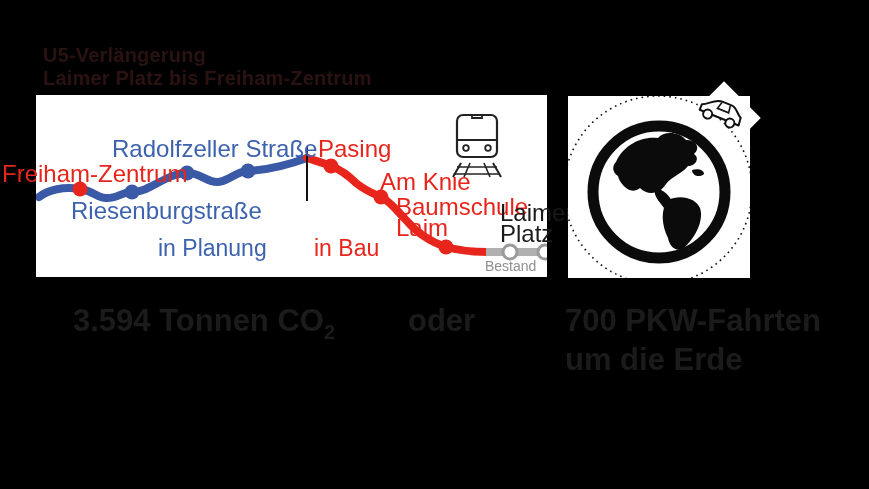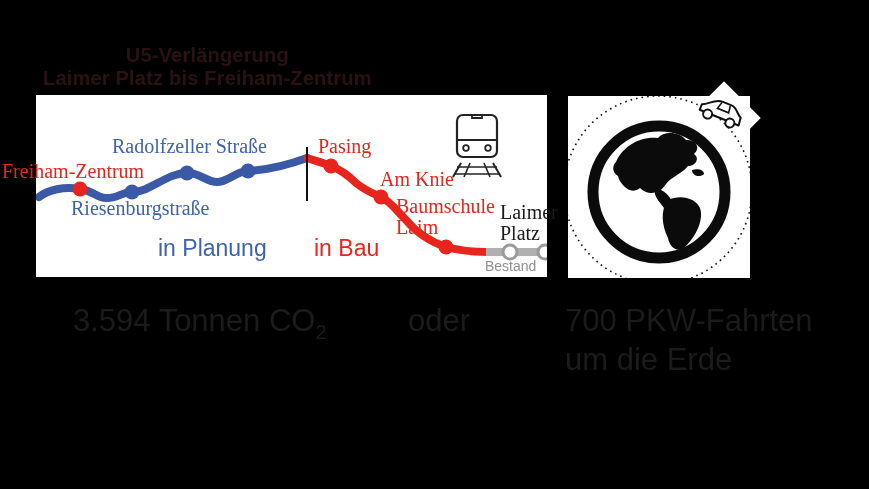--- a/index.html
+++ b/index.html
@@ -8,49 +8,48 @@
     background:#000;
     position:relative;
     font-family:"Liberation Sans", sans-serif;
     overflow:hidden;
   }
   
   .slide-title{
     position:absolute;left:43px;top:44px;
     color:#2b1212;font-weight:bold;font-size:20px;line-height:23px;
     letter-spacing:.2px;
-    text-align:center;
   }
   
   .route-panel{
     position:absolute;left:36px;top:95px;width:511px;height:182px;
     background:#fff;
   }
   .route-panel svg.route-svg{position:absolute;left:0;top:0;}
-  .st-label{position:absolute;font-size:20px;white-space:nowrap;font-family:Liberation Serif, serif;}
+  .st-label{position:absolute;font-size:24px;white-space:nowrap;}
   .st-blue{color:#3d62ae;}
   .st-red{color:#e8251c;}
   .st-black{color:#1a1a1a;}
   .st-wrap{white-space:normal;text-align:left;line-height:21px;}
   .legend{position:absolute;top:140px;font-size:23px;}
   .bestand-label{position:absolute;left:449px;top:163px;color:#8f8f8f;font-size:14px;}
   .train-icon{position:absolute;left:414px;top:15px;}
   
   .globe-panel{
     position:absolute;left:568px;top:96px;width:182px;height:182px;
     background:#fff;
   }
   .globe-clip{position:absolute;left:0;top:0;width:182px;height:182px;overflow:hidden;}
   .corner-diamond{
     position:absolute;left:130px;top:-4px;width:52px;height:52px;
     background:#fff;transform:rotate(45deg);
   }
   .car-icon{position:absolute;left:128px;top:2px;transform:rotate(22deg);}
   
-  .stats{position:absolute;color:#1b1b1b;font-weight:normal;font-size:31px;line-height:39px;}
+  .stats{position:absolute;color:#1b1b1b;font-weight:bold;font-size:31px;line-height:39px;}
   .stats sub{font-size:20px;vertical-align:-8px;}
   .stat-co2{left:73px;top:301px;}
   .stat-oder{left:408px;top:301px;text-align:center;}
   .stat-car{left:565px;top:301px;}
 </style>
 </head>
 <body>
 
 <div class="slide-title">
   <div>U5-Verlängerung</div>

